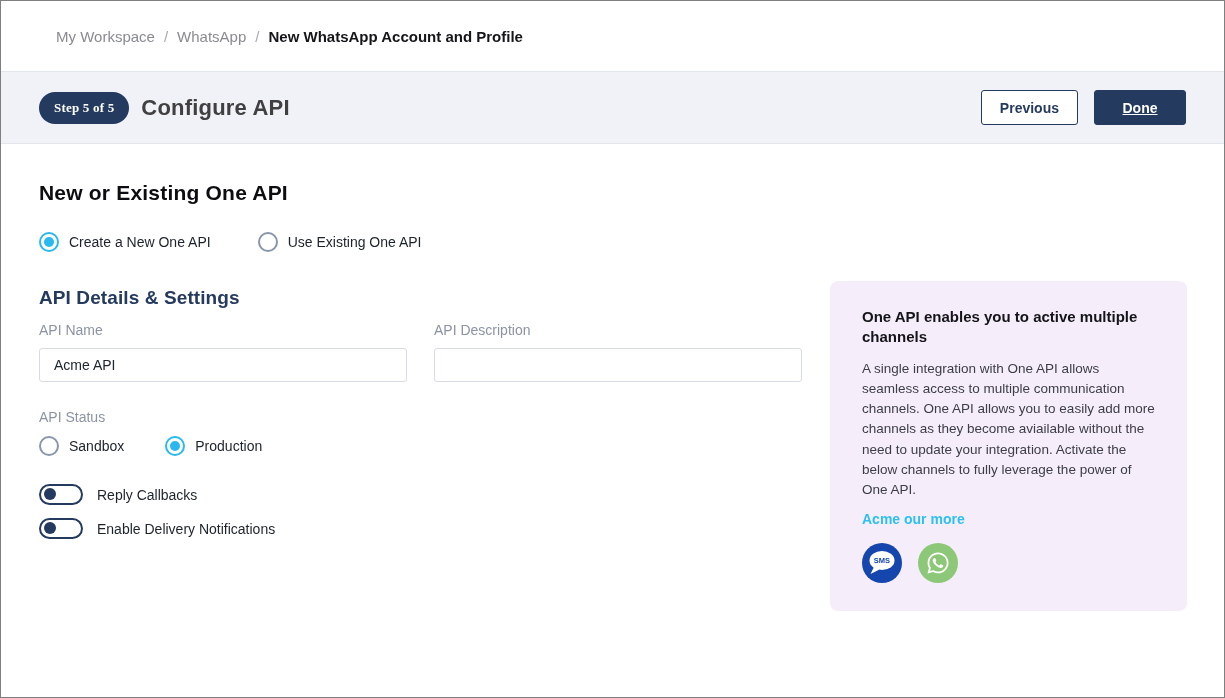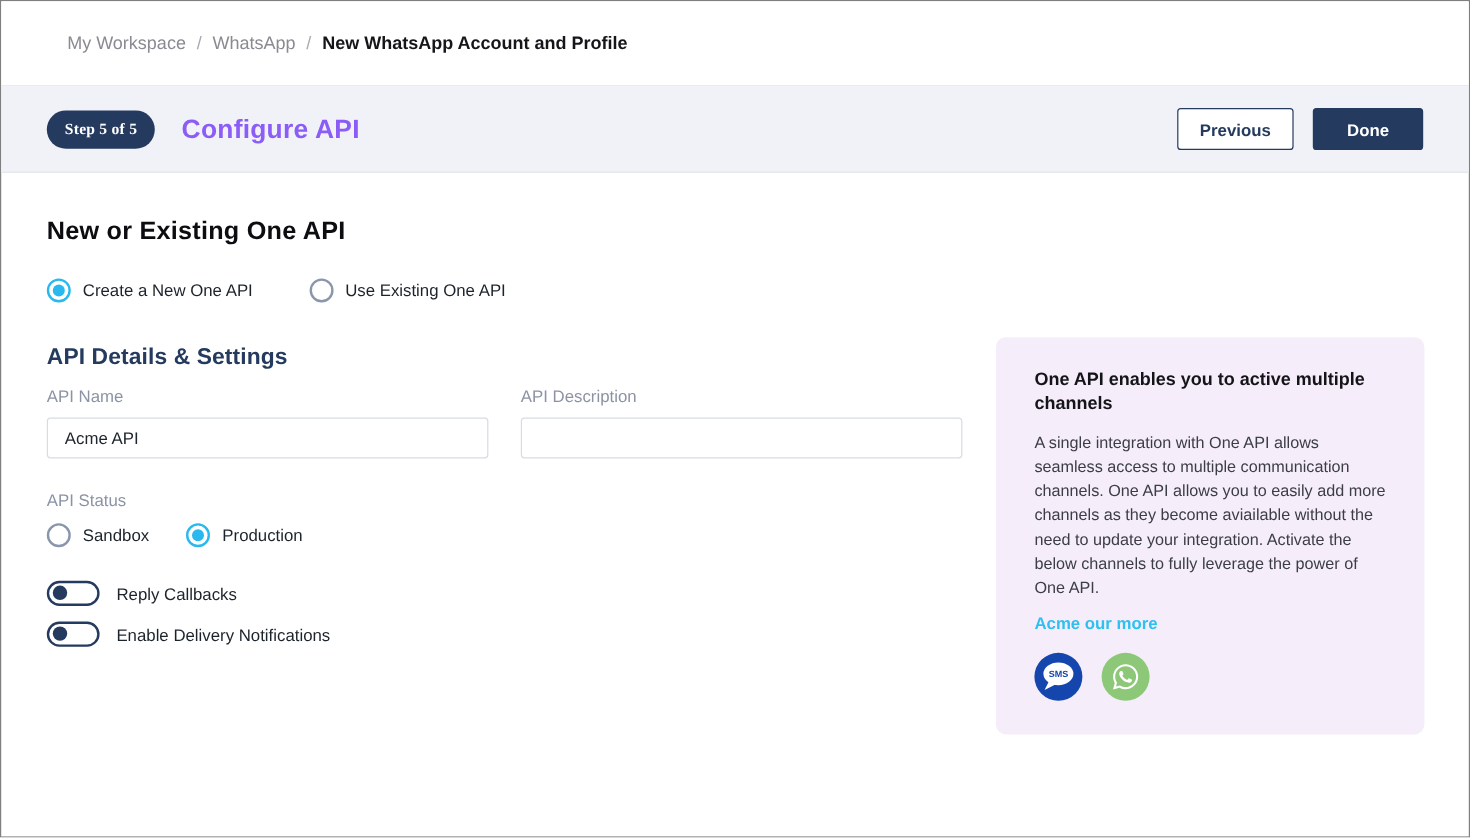--- a/index.html
+++ b/index.html
@@ -37,42 +37,43 @@
   .step-badge {
     background:#243a5e; color:#fff;
     font-size:13px; font-weight:bold;
     padding:8px 15px;
     border-radius:16px;
     letter-spacing:.2px;
     flex:none;
     font-family:Liberation Serif, serif;
   }
   .band-title {
-    margin-left:22px;
+    margin-left:12px;
     font-size:22px; font-weight:bold;
-    color:#8b5cf6;
+    color:#404040;
     letter-spacing:.2px;
   }
   .band-spacer { flex:1; }
   .btn {
     height:35px; min-width:92px;
     font-family:"Liberation Sans", sans-serif;
     font-size:14px; font-weight:bold;
     border-radius:3px;
     padding:0 18px;
     cursor:pointer;
   }
   .btn-secondary {
     background:#fff; color:#243a5e;
     border:1px solid #243a5e;
   }
   .btn-primary {
     background:#243a5e; color:#fff;
     border:1px solid #243a5e;
     margin-left:16px;
+    text-decoration:underline;
   }
 
   
   .content {
     position:relative;
     height:553px;
     padding:37px 37px 0 38px;
   }
   .page-h1 {
     font-size:21px; font-weight:bold; color:#0d0d11;
@@ -108,21 +109,21 @@
     width:100%; height:34px;
     border:1px solid #d8dce4; border-radius:3px;
     background:#fff;
     font-family:"Liberation Sans", sans-serif;
     font-size:14px; color:#20262e;
     padding:0 14px;
     outline:none;
   }
   .status-label { margin-top:27px; font-size:14px; color:#8b93a4; }
   .status-row { margin-top:11px; }
-  .status-row .radio-opt + .radio-opt { margin-left:31px;justify-content:space-between; }
+  .status-row .radio-opt + .radio-opt { margin-left:41px;justify-content:space-between; }
 
   .toggle-row { display:flex; align-items:center; margin-top:28px; }
   .toggle-row + .toggle-row { margin-top:13px; }
   .toggle {
     width:44px; height:21px; flex:none;
     border:2px solid #243a5e; border-radius:12px;
     background:#fff; position:relative; cursor:pointer;
   }
   .toggle::after {
     content:''; position:absolute;

